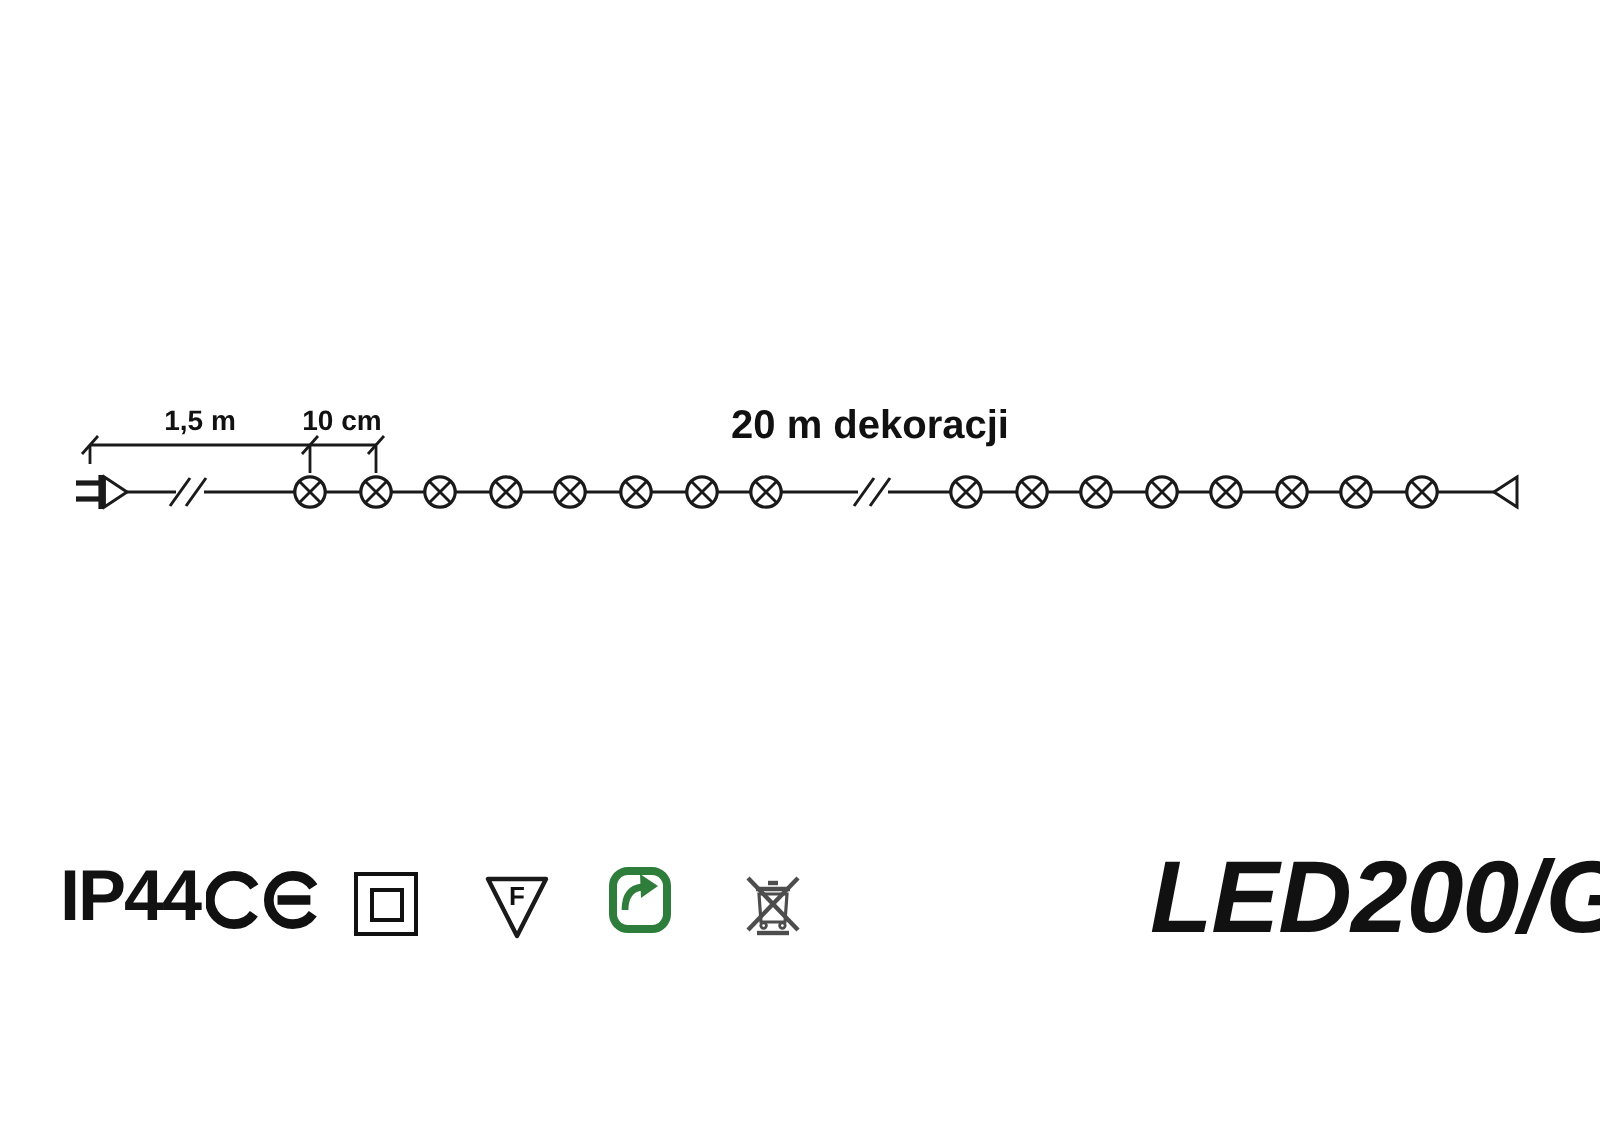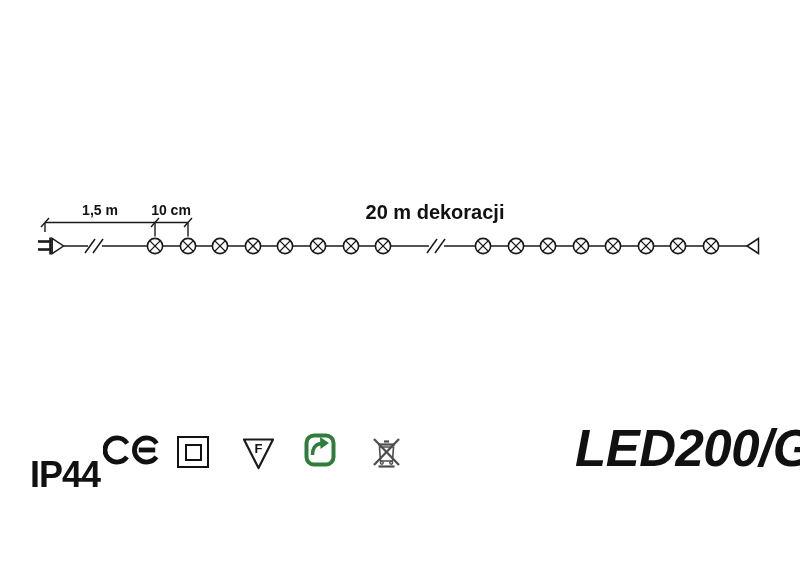--- a/index.html
+++ b/index.html
@@ -6,21 +6,21 @@
   .page {
     position:relative; width:800px; height:557px; background:#ffffff;
     font-family:"Liberation Sans", sans-serif; overflow:hidden;
   }
   svg text { fill:#111; }
   .dim-label { font:bold 14px "Liberation Sans", sans-serif; text-anchor:middle; }
   .len-label { font:bold 20px "Liberation Sans", sans-serif; text-anchor:middle; }
   .f-letter  { font:bold 13px "Liberation Sans", sans-serif; text-anchor:middle; }
 
   .badge-text {
-    position:absolute; top:455px; color:#111;
+    position:absolute; top:428px; color:#111;
     font-size:36px; font-weight:bold; line-height:40px; letter-spacing:-1px;
     white-space:nowrap;
   }
   .model-text {
     position:absolute; top:428px; color:#111;
     font-size:51px; font-weight:bold; font-style:italic; line-height:42px;
     letter-spacing:-0.5px; white-space:nowrap;
   }
   .class2-outer {
     position:absolute; left:177px; top:436px; width:28px; height:28px;

